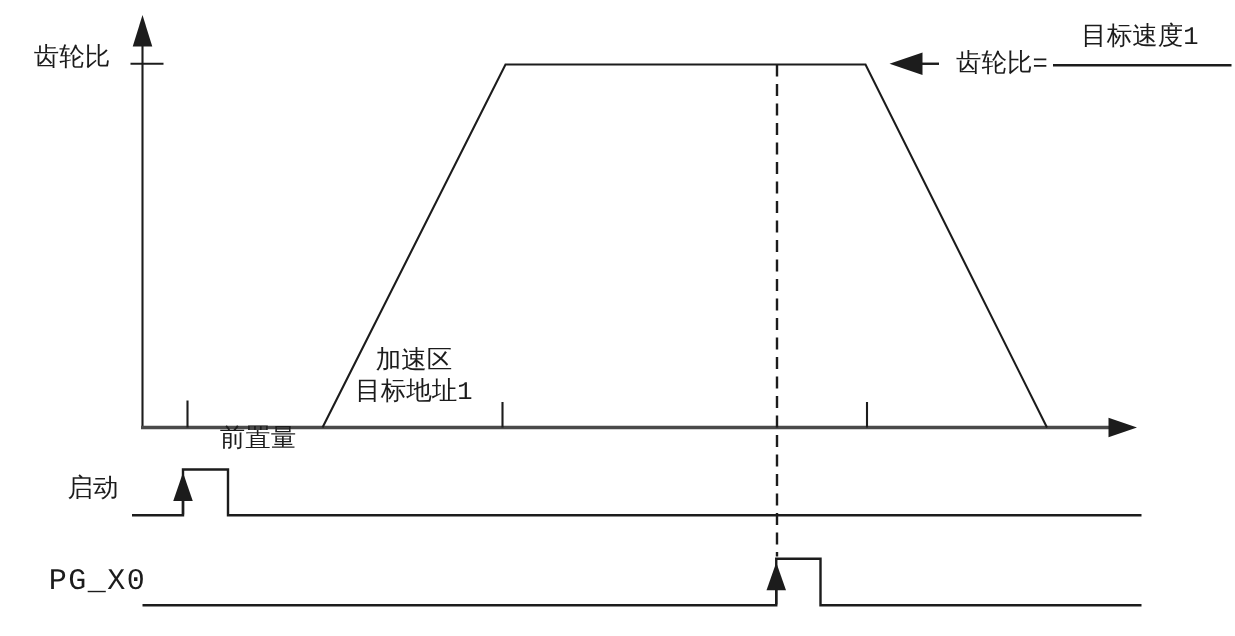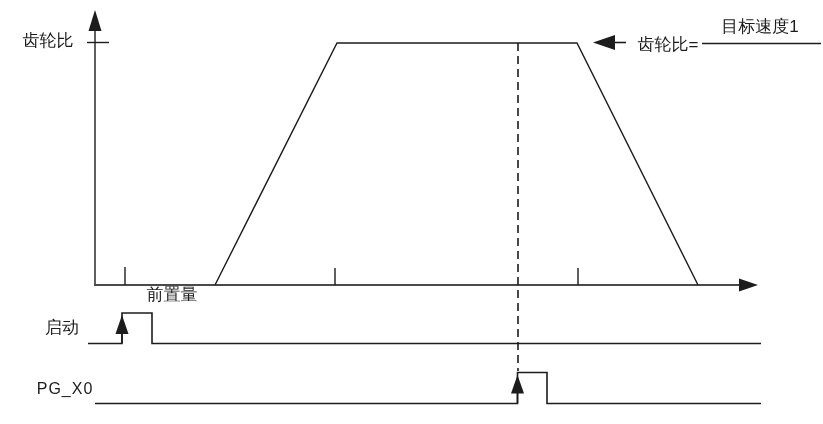--- a/index.html
+++ b/index.html
@@ -1,38 +1,38 @@
 <!DOCTYPE html>
 <html style="--stroke: #1c1c1c; --axis: #4a4a4a; --background: #ffffff;"><head>
 <meta charset="utf-8">
 <style>
   html,body{margin:0;padding:0;background:var(--background,#fff);}
   .canvas{
     position:relative;
     width:823px;height:424px;
     background:var(--background,#ffffff);
-    font-family:Liberation Sans, sans-serif;
+    font-family:Liberation Mono, monospace;
     color:var(--stroke,#1c1c1c);
     overflow:hidden;
   }
   .canvas svg{position:absolute;left:0;top:0;}
   .ln{stroke:var(--stroke,#1c1c1c);fill:none;stroke-width:1.4;}
   .ln-thick{stroke:var(--axis,#4a4a4a);fill:none;stroke-width:2.2;}
   .ln-sig{stroke:var(--stroke,#1c1c1c);fill:none;stroke-width:1.6;}
   .dashed{stroke:var(--stroke,#1c1c1c);fill:none;stroke-width:1.6;stroke-dasharray:8 5;}
   .fl{fill:var(--stroke,#1c1c1c);stroke:none;}
   .lbl{
     position:absolute;
     transform:translate(-50%,-50%);
     font-size:17px;
     line-height:21px;
     white-space:nowrap;
     text-align:center;
   }
-  .lbl-mono{font-size:16px;letter-spacing:1px;}
+  .lbl-mono{font-size:20px;letter-spacing:1px;}
 </style>
 </head>
 <body>
 
 <div class="canvas">
 
   <svg width="823" height="424" viewBox="0 0 823 424">
 
     <g>
       <line class="ln" x1="95" y1="285" x2="95" y2="28"></line>
@@ -63,20 +63,24 @@
       <polyline class="ln-sig" points="95,403.5 517.5,403.5 517.5,372.5 547,372.5 547,403.5 761,403.5"></polyline>
       <polygon class="fl" points="517.5,375 511,393.5 524,393.5"></polygon>
       <line class="ln-sig" x1="517.5" y1="393" x2="517.5" y2="403"></line>
     </g>
   </svg>
 
   <div class="lbl" style="left:48px;top:40px;">齿轮比</div>
 
   <div class="lbl" style="left:172px;top:266px;margin-top:28px;">前置量</div>
 
+  <div class="lbl" style="left:276px;top:252px;">
+    <span style="display:block;">加速区</span>
+    <span style="display:block;">目标地址1</span>
+  </div>
 
 
 
   <div class="lbl" style="left:668px;top:44px;">齿轮比=</div>
   <div class="lbl" style="left:760px;top:26px;">目标速度1</div>
 
   <div class="lbl" style="left:62px;top:327px;">启动</div>
   <div class="lbl lbl-mono" style="left:65px;top:388px;">PG_X0</div>
 
 </div>

